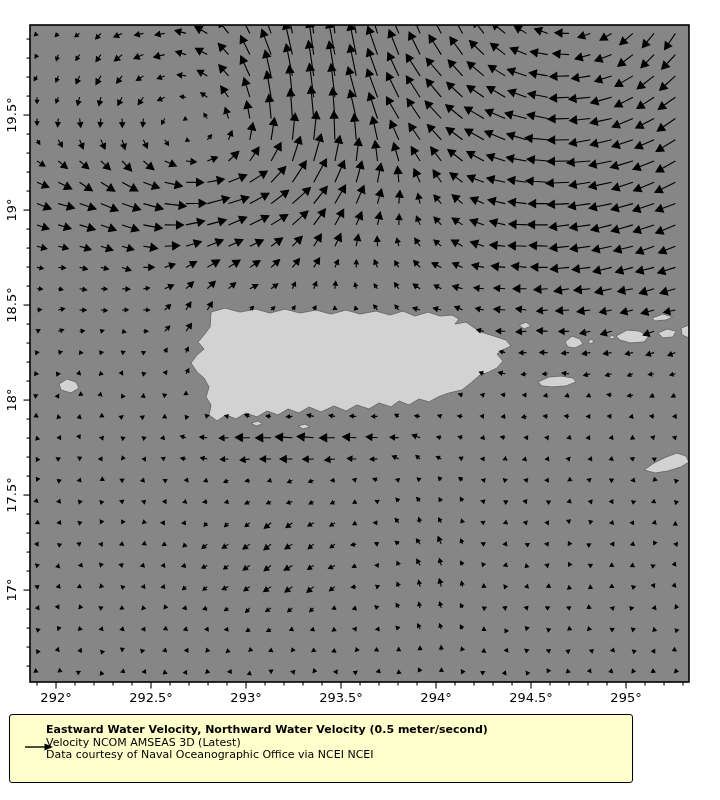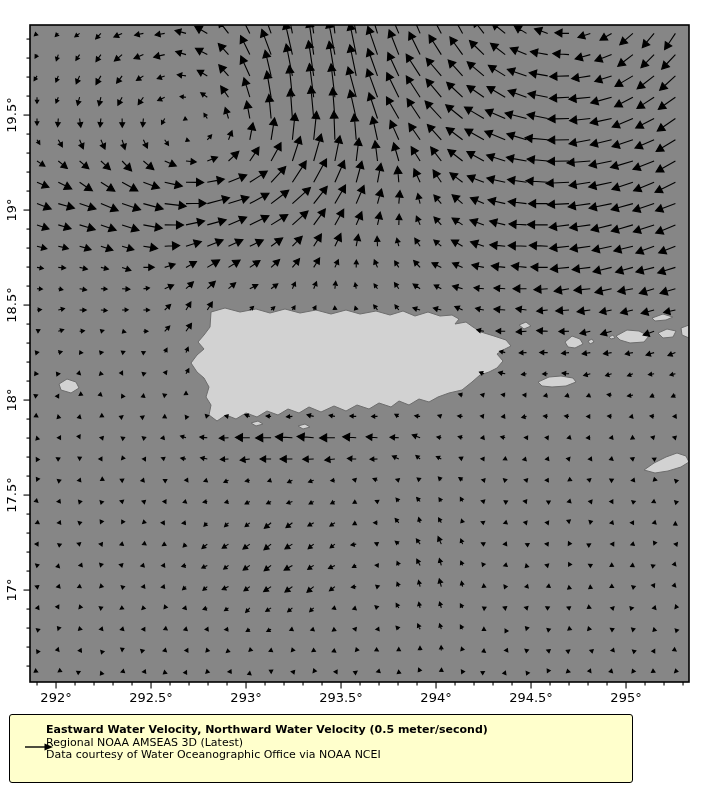--- a/index.html
+++ b/index.html
@@ -1037,17 +1037,17 @@
       </g>
       <rect x="30" y="25" width="659" height="657" fill="none" stroke="#000000" stroke-width="1.6"></rect>
     </svg>
   <div class="legend" style="background: rgb(255, 255, 204); border-color: rgb(0, 0, 0);">
     <svg class="legend-arrow" width="30" height="12">
       <line x1="1" y1="6" x2="22" y2="6" stroke="#000" stroke-width="1.4"></line>
       <polygon points="29,6 20.5,2.6 20.5,9.4" fill="#000"></polygon>
     </svg>
     <div class="legend-text">
       <div class="t0">Eastward Water Velocity, Northward Water Velocity (0.5 meter/second)</div>
-      <div class="t1">Regional NOAA AMSEAS 3D (Latest)</div>
-      <div class="t3">Data courtesy of Water Oceanographic Office via NOAA NCEI</div>
+      <div class="t1">Velocity NCOM AMSEAS 3D (Latest)</div>
+      <div class="t3">Data courtesy of Naval Oceanographic Office via NCEI NCEI</div>
     </div>
   </div>
 </div>
 
 </body></html>

